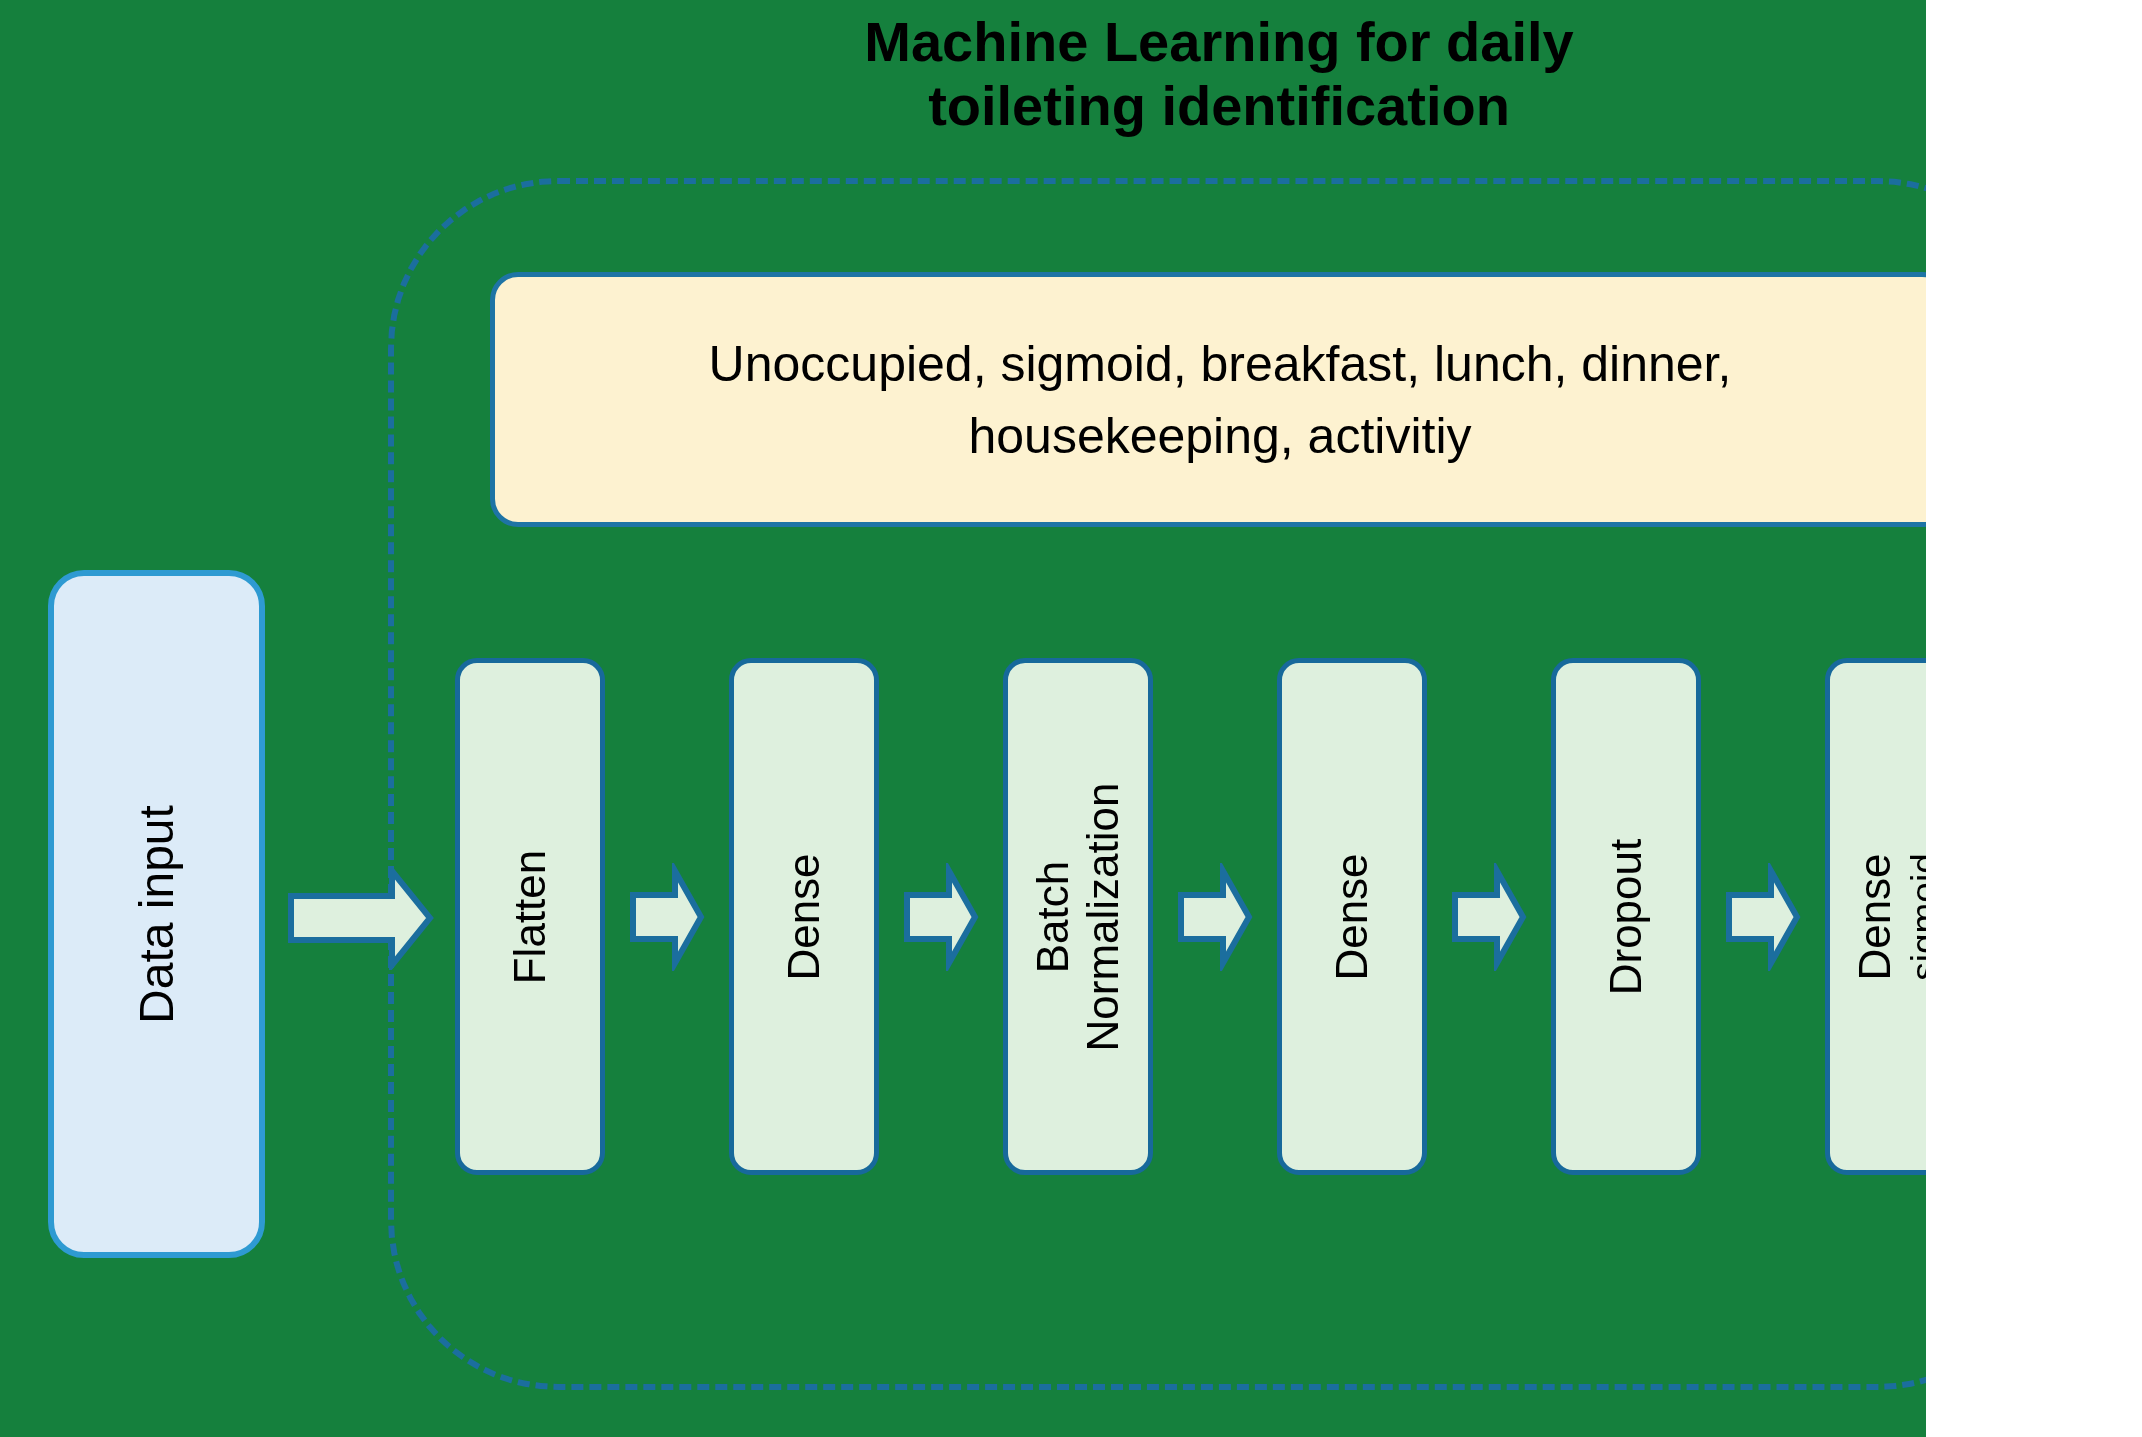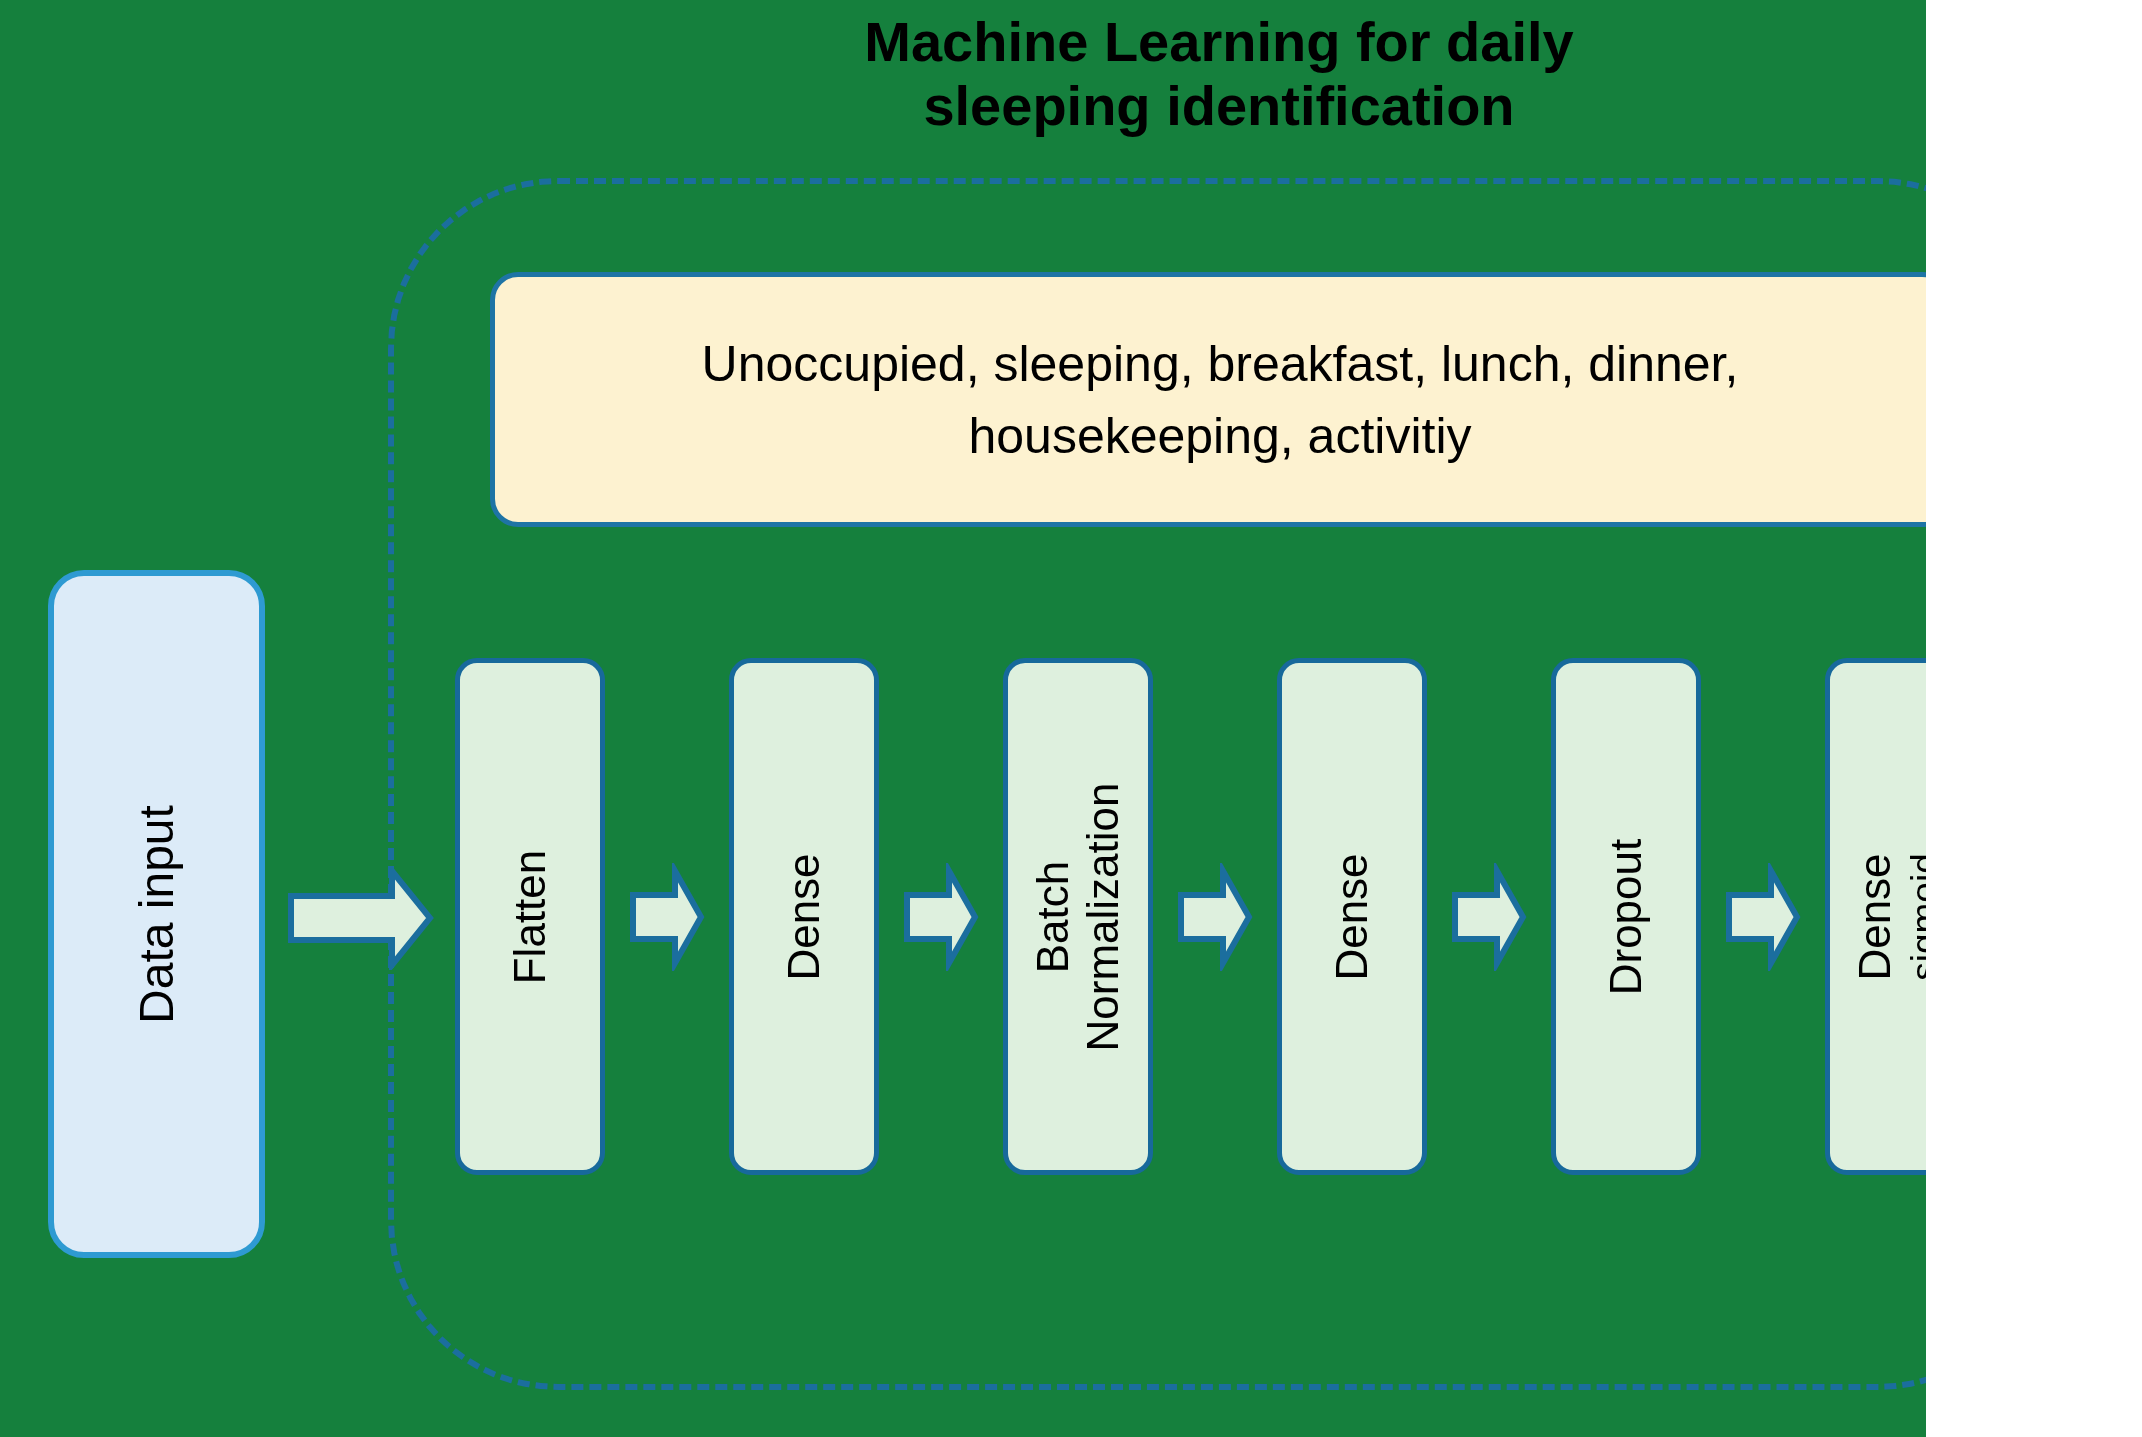--- a/index.html
+++ b/index.html
@@ -130,27 +130,27 @@
   .sa-3 { left: 1451px; top: 863px; }
   .sa-4 { left: 1725px; top: 863px; }
 </style>
 </head>
 <body>
 
 <div class="canvas">
 
   <div class="title-block">
     <div>Machine Learning for daily</div>
-    <div>sleeping identification</div>
+    <div>toileting identification</div>
   </div>
 
   <div class="dashed-region"></div>
 
   <div class="activities-box">
-    <div>Unoccupied, sleeping, breakfast, lunch, dinner,</div>
+    <div>Unoccupied, sigmoid, breakfast, lunch, dinner,</div>
     <div>housekeeping, activitiy</div>
   </div>
 
   <div class="input-box">
     <span class="rot-label">Data input</span>
   </div>
 
   <div class="flow-arrow arrow-entry">
     <svg width="146" height="104" viewBox="0 0 146 104" aria-hidden="true">
       <polygon points="3,30 104,30 104,5 142,52 104,99 104,74 3,74"></polygon>

